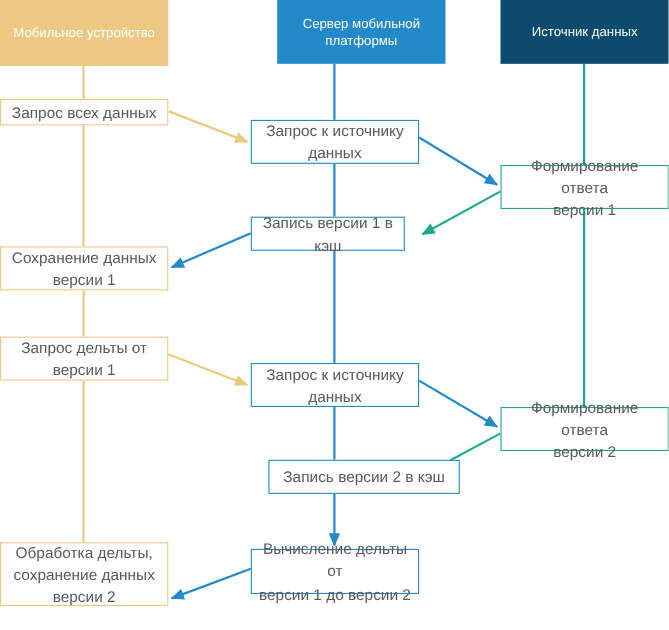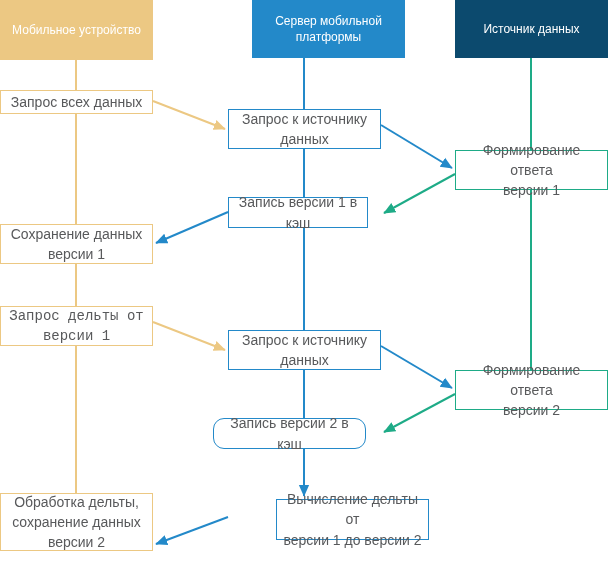--- a/index.html
+++ b/index.html
@@ -130,44 +130,44 @@
         <div>
           <span>Запись версии 1 в кэш</span>
         </div>
       </div>
       <div class="node-box" style="left: 0px; top: 224px; width: 153px; height: 40px; border-color: rgb(236, 200, 131);">
         <div>
           <span>Сохранение данных</span>
           <span>версии 1</span>
         </div>
       </div>
-      <div class="node-box" style="left: 0px; top: 306px; width: 153px; height: 40px; border-color: rgb(236, 200, 131); font-family: Liberation Mono, monospace;">
+      <div class="node-box" style="left: 0px; top: 306px; width: 153px; height: 40px; border-color: rgb(236, 200, 131);">
         <div>
           <span>Запрос дельты от</span>
           <span>версии 1</span>
         </div>
       </div>
       <div class="node-box" style="left: 228px; top: 330px; width: 153px; height: 40px; border-color: rgb(35, 137, 201);">
         <div>
           <span>Запрос к источнику</span>
           <span>данных</span>
         </div>
       </div>
       <div class="node-box" style="left: 455px; top: 370px; width: 153px; height: 40px; border-color: rgb(30, 171, 135);">
         <div>
           <span>Формирование ответа</span>
           <span>версии 2</span>
         </div>
       </div>
-      <div class="node-box" style="left: 213px; top: 418px; width: 153px; height: 31px; border-color: rgb(35, 137, 201); border-radius: 11px;">
+      <div class="node-box" style="left: 244px; top: 418px; width: 174px; height: 31px; border-color: rgb(35, 137, 201);">
         <div>
           <span>Запись версии 2 в кэш</span>
         </div>
       </div>
-      <div class="node-box" style="left: 228px; top: 499px; width: 153px; height: 41px; border-color: rgb(35, 137, 201); margin-left: 48px;">
+      <div class="node-box" style="left: 228px; top: 499px; width: 153px; height: 41px; border-color: rgb(35, 137, 201);">
         <div>
           <span>Вычисление дельты от</span>
           <span>версии 1 до версии 2</span>
         </div>
       </div>
       <div class="node-box" style="left: 0px; top: 493px; width: 153px; height: 58px; border-color: rgb(236, 200, 131);">
         <div>
           <span>Обработка дельты,</span>
           <span>сохранение данных</span>
           <span>версии 2</span>

